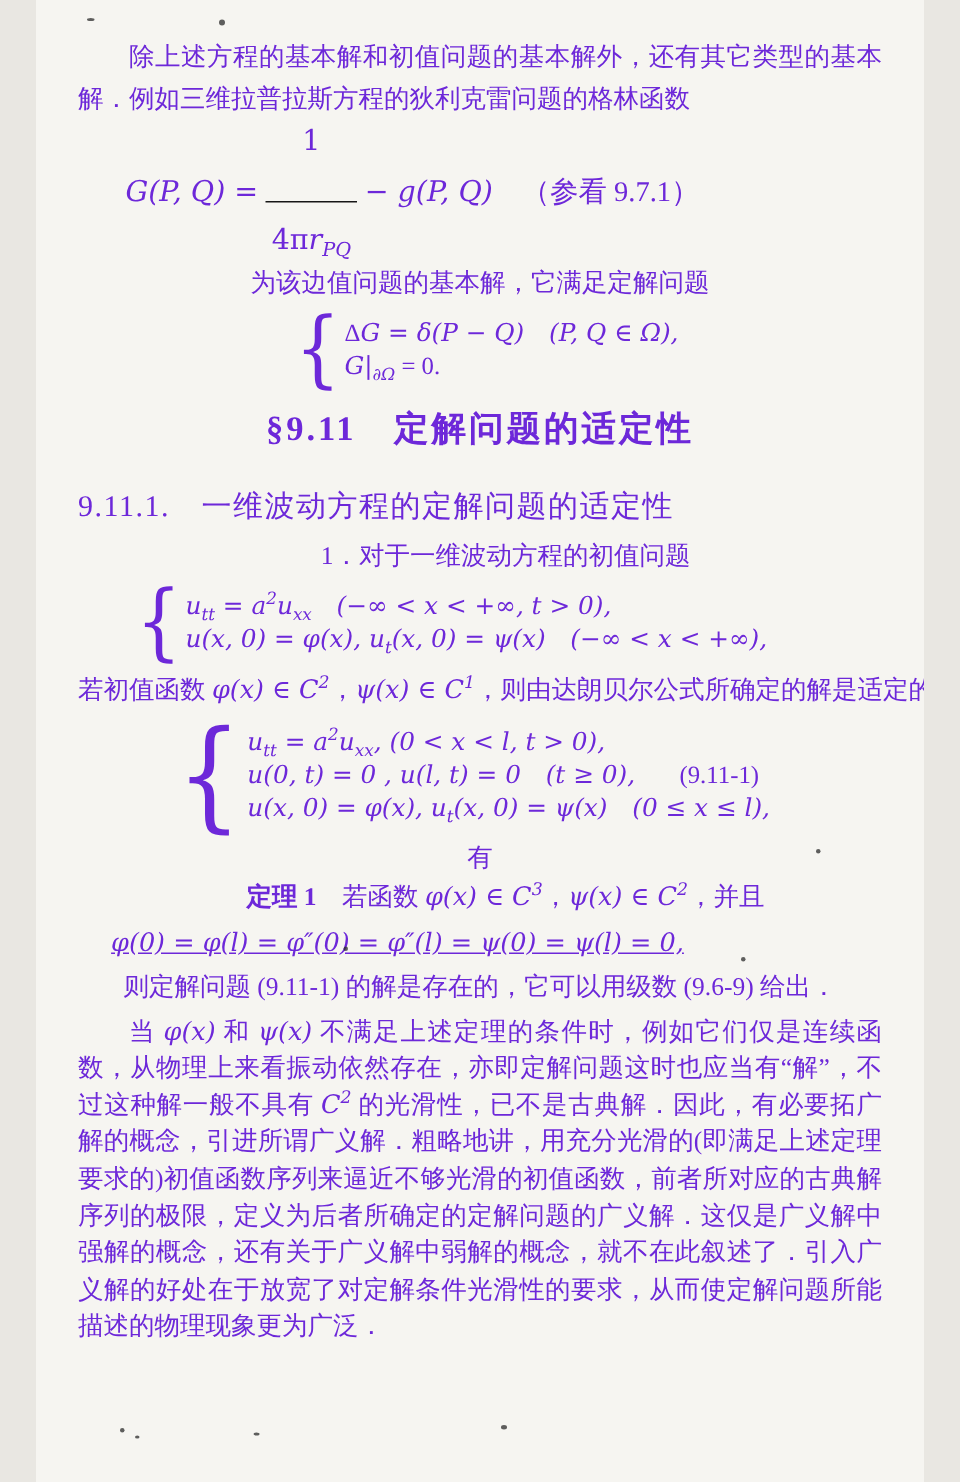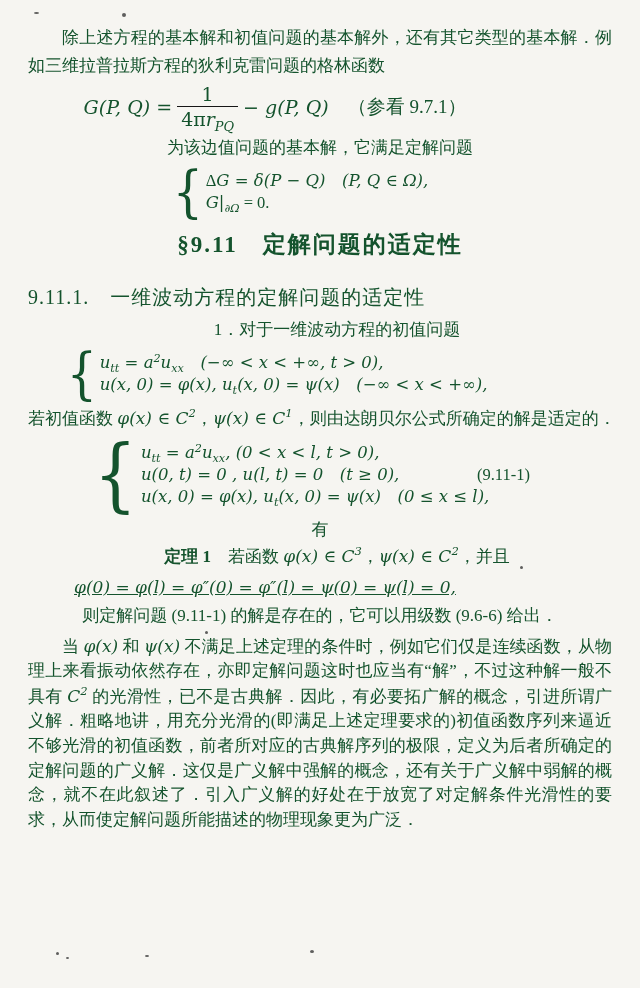--- a/index.html
+++ b/index.html
@@ -1,43 +1,43 @@
 <!DOCTYPE html>
 <html><head>
 <meta charset="utf-8">
 <style>
   html,body{margin:0;padding:0;}
   body{background:#e9e7e2;}
   #page{
     position:relative;
-    width:640px;height:988px;
+    width:592px;height:988px;
     margin:0 auto;
     background:#f6f5f1;
-    color:#14532d;
+    color:#6d28d9;
     font-family:"Liberation Serif","DejaVu Serif",serif;
     overflow:hidden;
     box-sizing:border-box;
     padding:24px 28px 0 28px;
   }
   
   .p{font-size:17px;line-height:29px;text-align:justify;margin:0;}
   .p.tight{line-height:28px;}
   .p.tighter{line-height:24.6px;}
   .indent{text-indent:2em;}
   .oneline{white-space:nowrap;text-align:center;}
   
   [data-rich] span:not(.up):not(.b),
   [data-rich] sub,[data-rich] sup{font-family:"DejaVu Serif",serif;font-style:italic;}
   [data-rich] .up{font-style:normal;}
   [data-rich] .b{font-style:normal;font-weight:bold;}
   sub,sup{font-size:68%;line-height:0;}
   
   .frac{display:inline-flex;flex-direction:column;align-items:center;vertical-align:-0.9em;margin:0 5px;}
   .fnum{display:block;line-height:1.15;padding:0 4px;}
-  .fden{display:block;line-height:1.2;padding:1px 4px 0 4px;border-top:1.5px solid #161616;}
+  .fden{display:block;line-height:1.2;padding:14px 4px 0 4px;border-top:1.5px solid #161616;margin-top:28px;}
   
   .formula-row{display:flex;justify-content:center;align-items:center;font-size:19px;margin:4px 90px 2px 0;min-height:44px;}
   
   .sys{display:flex;align-items:center;margin:2px 0;}
   .sys .brace{font-family:"DejaVu Serif",serif;font-style:normal;line-height:1;transform:scaleX(.85);}
   .sys .lines{display:flex;flex-direction:column;justify-content:center;font-size:16.5px;}
   .sys .lines > div{line-height:22px;white-space:nowrap;}
   .sys2 .brace{font-size:56px;}
   .sys3 .brace{font-size:80px;}
   .eqrow{position:relative;}
@@ -108,21 +108,21 @@
     </div>
     <span class="eq-label">(9.11-1)</span>
   </div>
 
   <p class="p oneline" style="line-height:26px;">有</p>
 
   <p class="p oneline indent" style="line-height:26px;" data-rich=""><span class="b">定理 1</span><span class="up">　若函数 </span><span>φ(x) ∈ C</span><sup>3</sup><span class="up">，</span><span>ψ(x) ∈ C</span><sup>2</sup><span class="up">，并且</span></p>
 
   <div class="cond" data-rich=""><span>φ(0) = φ(l) = φ″(0) = φ″(l) = ψ(0) = ψ(l) = 0,</span></div>
 
-  <p class="p oneline" style="line-height:26px;">则定解问题 (9.11-1) 的解是存在的，它可以用级数 (9.6-6) 给出．</p>
+  <p class="p oneline" style="line-height:26px;">则定解问题 (9.11-1) 的解是存在的，它可以用级数 (9.6-9) 给出．</p>
 
   <p class="p tighter indent" style="margin-top:5px;" data-rich=""><span class="up">当 </span><span>φ(x)</span><span class="up"> 和 </span><span>ψ(x)</span><span class="up"> 不满足上述定理的条件时，例如它们仅是连续函数，从物理上来看振动依然存在，亦即定解问题这时也应当有“解”，不过这种解一般不具有 </span><span>C</span><sup>2</sup><span class="up"> 的光滑性，已不是古典解．因此，有必要拓广解的概念，引进所谓广义解．粗略地讲，用充分光滑的(即满足上述定理要求的)初值函数序列来逼近不够光滑的初值函数，前者所对应的古典解序列的极限，定义为后者所确定的定解问题的广义解．这仅是广义解中强解的概念，还有关于广义解中弱解的概念，就不在此叙述了．引入广义解的好处在于放宽了对定解条件光滑性的要求，从而使定解问题所能描述的物理现象更为广泛．</span></p>
 
   <div class="pagenum">• 381 •</div>
 
   <div class="speck" style="left:122px;top:13px;width:4px;height:4px;"></div>
   <div class="speck" style="left:34px;top:12px;width:5px;height:2px;"></div>
   <div class="speck" style="left:520px;top:566px;width:3px;height:3px;"></div>
   <div class="speck" style="left:205px;top:631px;width:3px;height:3px;"></div>
   <div class="speck" style="left:470px;top:638px;width:3px;height:3px;"></div>

